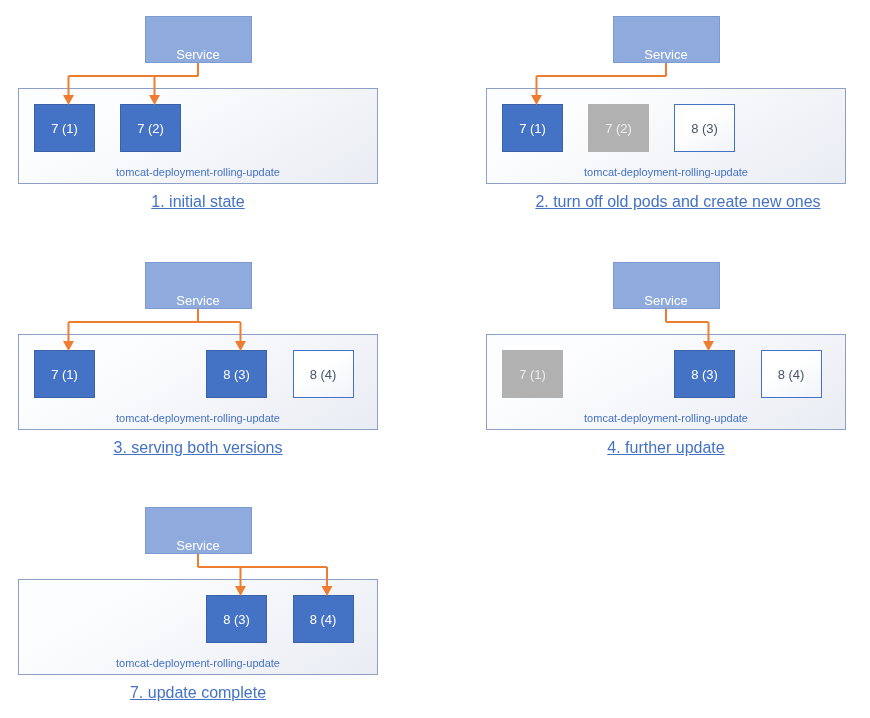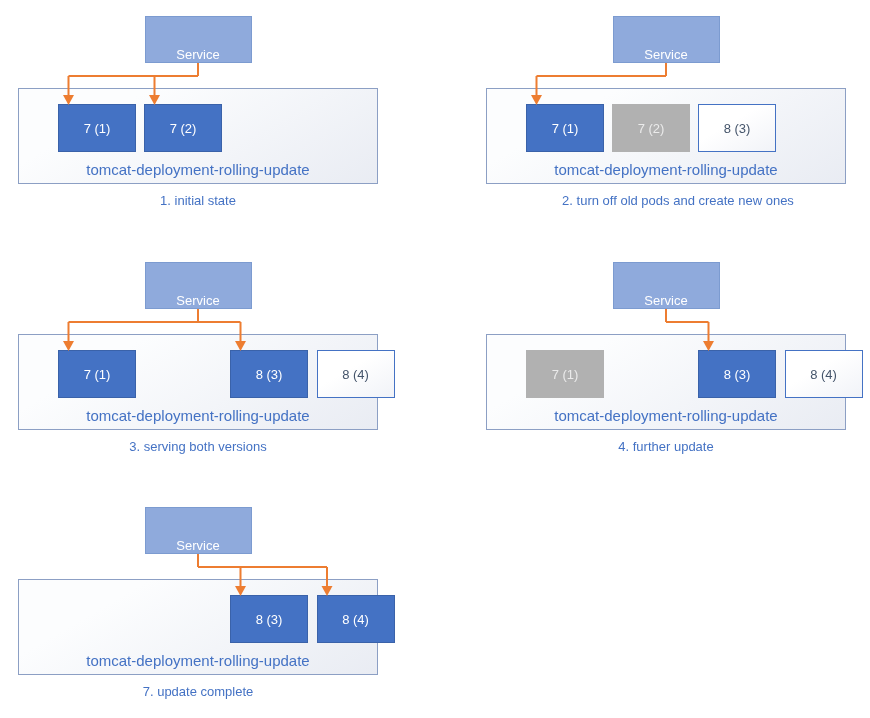--- a/index.html
+++ b/index.html
@@ -11,33 +11,33 @@
     background:var(--service-fill);border:1px solid var(--service-border);
     display:flex;align-items:flex-end;justify-content:center;
     color:#ffffff;font-size:13px;box-sizing:border-box;
   }
   .deployment{
     position:absolute;width:360px;height:96px;box-sizing:border-box;
     border:1px solid var(--container-border);
     background:linear-gradient(150deg,#fcfdfe 25%,#e9ecf3 100%);
   }
   .pod{
-    position:absolute;top:15px;width:78px;height:48px;box-sizing:border-box;
-    display:flex;align-items:center;justify-content:center;font-size:13px;margin-left:24px;
+    position:absolute;top:15px;width:61px;height:48px;box-sizing:border-box;
+    display:flex;align-items:center;justify-content:center;font-size:13px;
   }
   .pod.active{background:var(--pod-active);border:1px solid var(--pod-active-border);color:#ffffff;}
   .pod.stopped{background:var(--pod-stopped);border:1px solid var(--pod-stopped);color:#ebebeb;}
   .pod.new{background:linear-gradient(150deg,#ffffff 40%,#f1f3f8 100%);border:1px solid var(--pod-new-border);color:var(--pod-new-text);}
   .deploy-label{
     position:absolute;left:0;right:0;bottom:5px;text-align:center;
-    color:var(--label-text);font-size:15px;
+    color:var(--label-text);font-size:11px;
   }
   .caption{
     position:absolute;width:360px;text-align:center;
-    color:var(--label-text);font-size:13px;
+    color:var(--label-text);font-size:16px;text-decoration:underline;
   }
   .arrows{position:absolute;left:0;top:0;width:435px;height:240px;pointer-events:none;}
 </style>
 </head>
 <body>
 
 <div id="canvas">
     <div class="panel" style="left: 0px; top: 0px;">
     <div class="service" style="left: 144.5px; top: 16px;">
       <span>Service</span>

